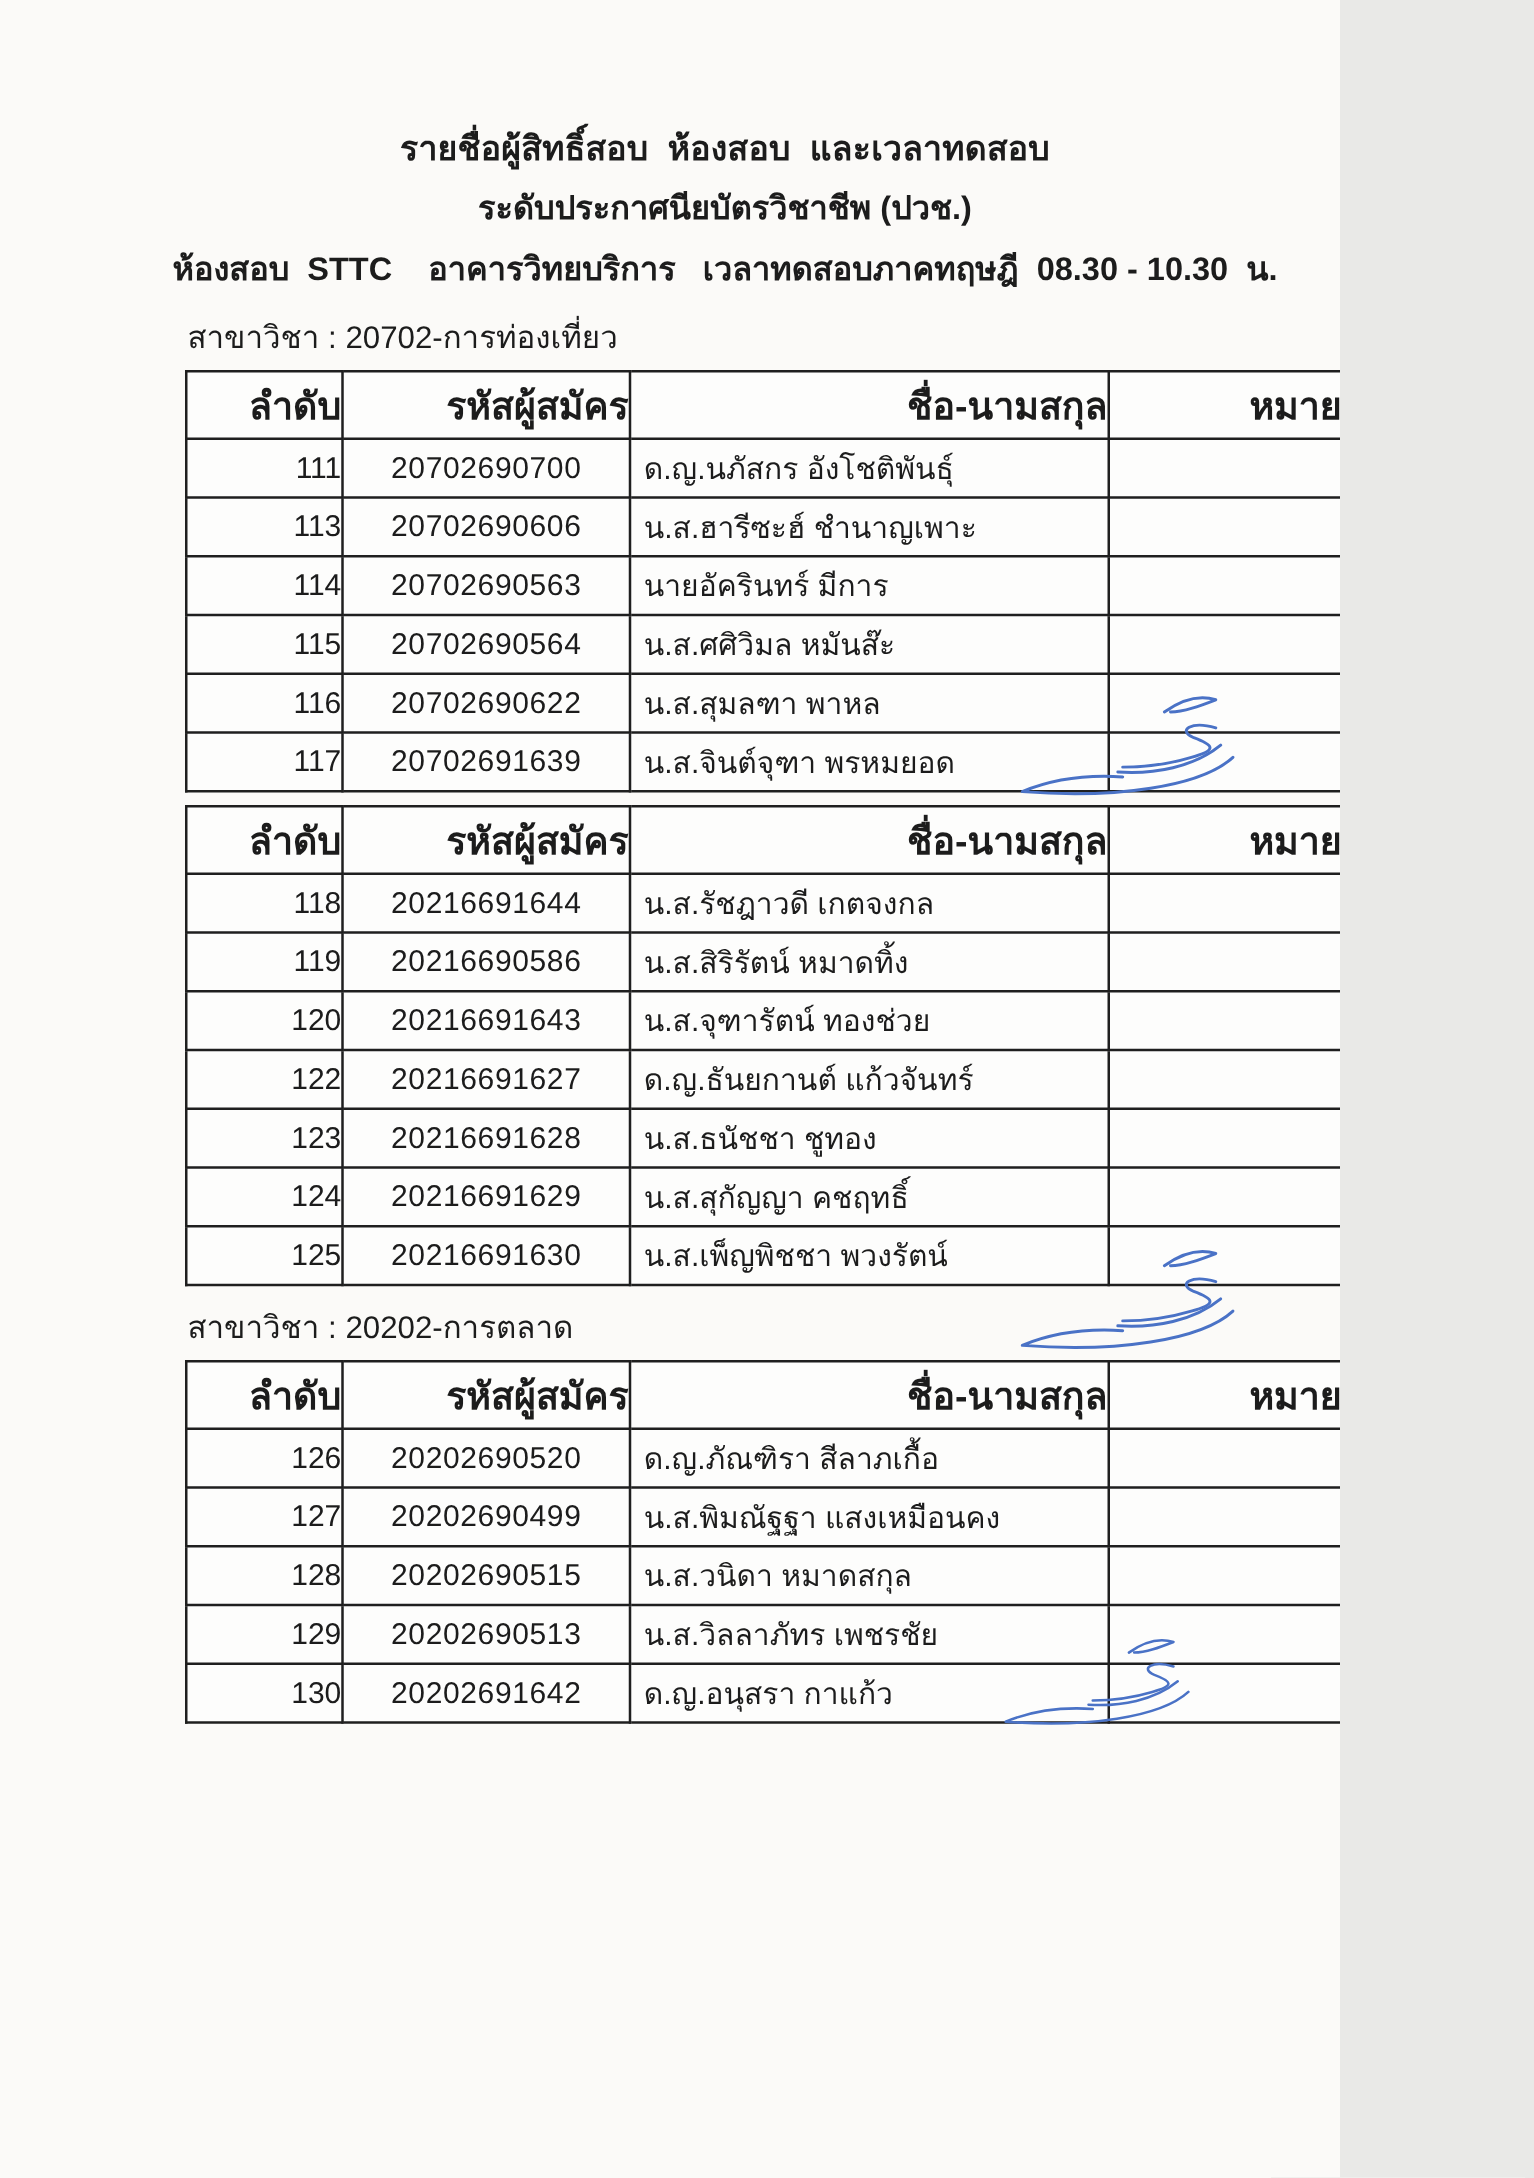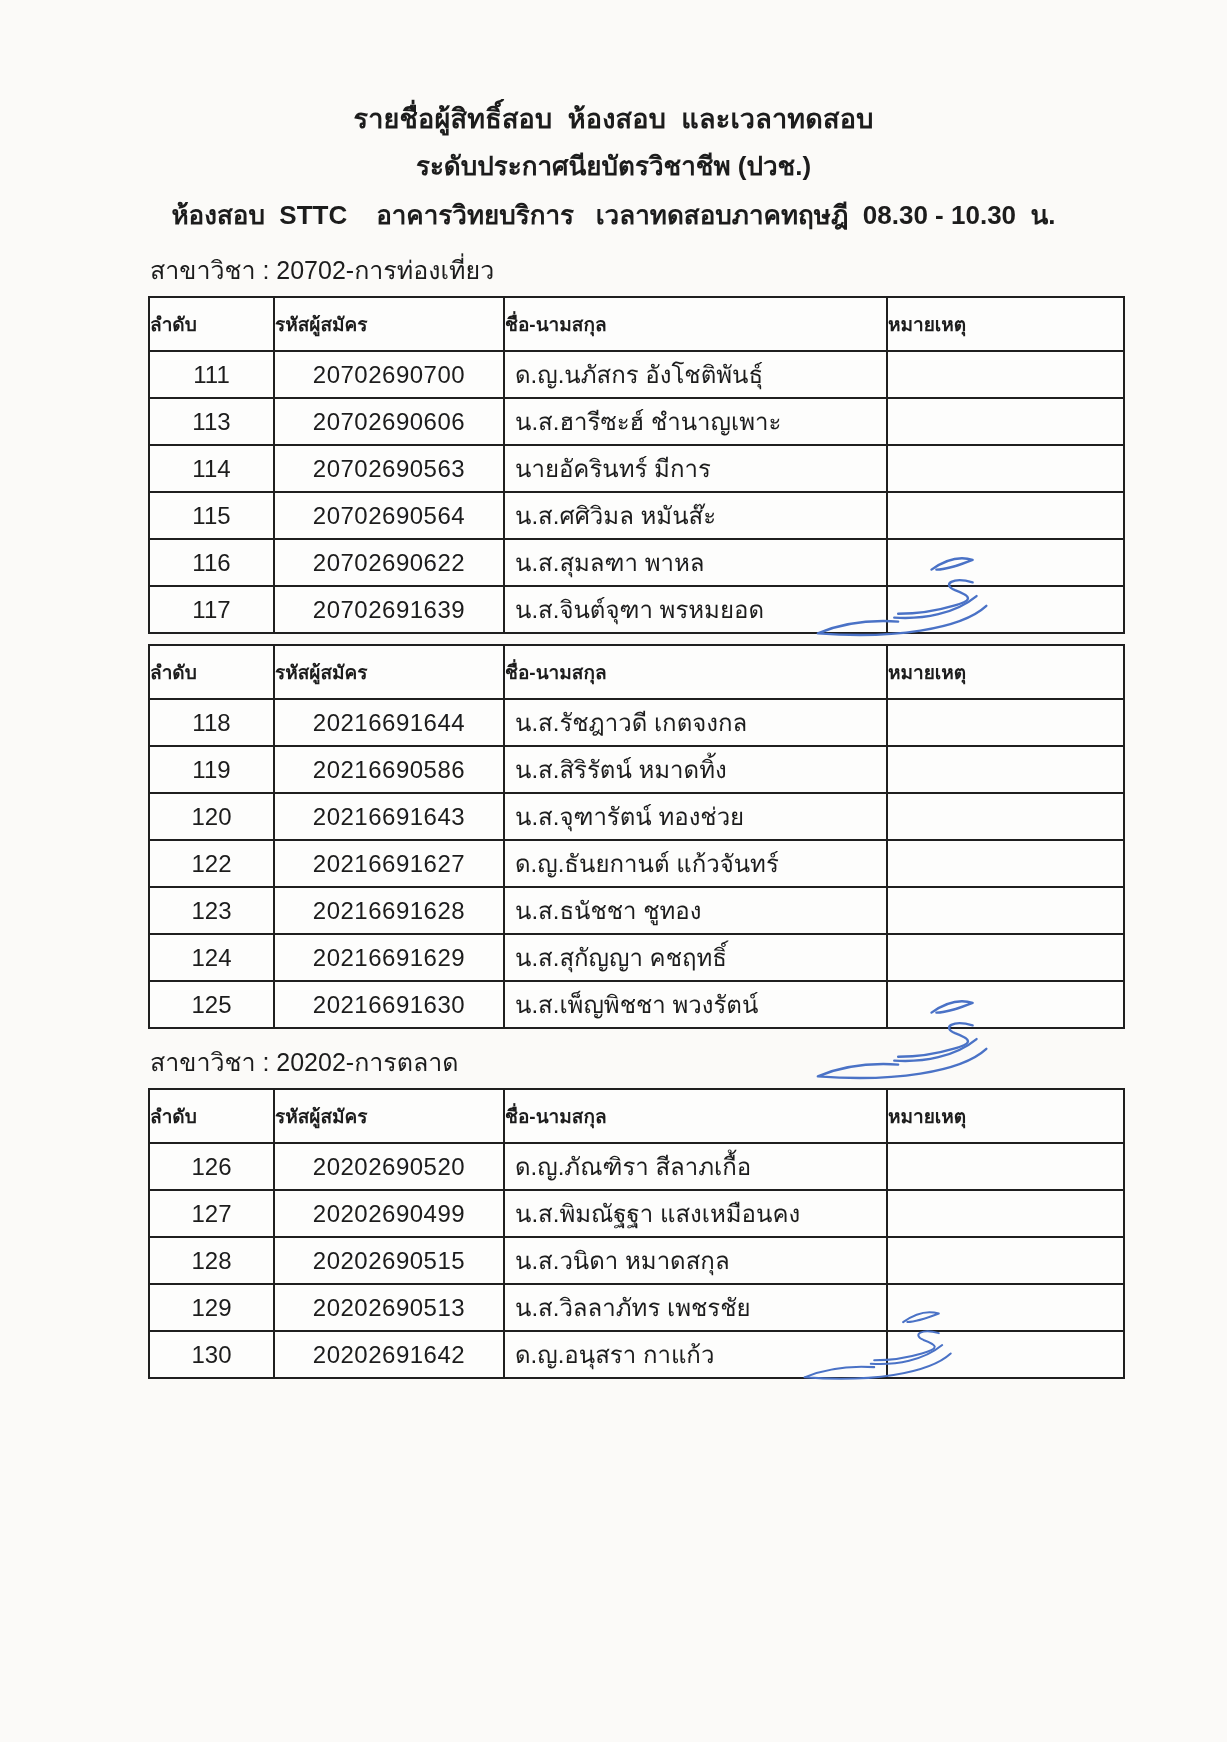--- a/index.html
+++ b/index.html
@@ -1,20 +1,20 @@
 <!DOCTYPE html>
 <html><head>
 <meta charset="utf-8">
 <style>
   * { margin: 0; padding: 0; box-sizing: border-box; }
   html, body { background: #e9e9e7; }
   body { font-family: "Liberation Sans", "DejaVu Sans", sans-serif; }
   .page {
     position: relative;
-    width: 1227px;
+    width: 1072px;
     height: 1742px;
     background: #fbfaf8;
     color: #1c1c1c;
     overflow: hidden;
     padding-top: 102px;
   }
   .centerbox { width: 1160px; margin: 0 auto; text-align: center; }
   .title {
     font-size: 27px;
     font-weight: 600;
@@ -51,26 +51,26 @@
     background: #fdfdfc;
   }
   table.roster th, table.roster td {
     border: 2px solid #1f1f1f;
     font-size: 24px;
     overflow: hidden;
   }
   table.roster th {
     height: 54px;
     font-weight: 600;
-    font-size: 19px;
-    text-align: left;
+    font-size: 30px;
+    text-align: right;
     vertical-align: middle;
   }
   table.roster td { height: 47px; vertical-align: middle; }
-  td.c0 { text-align: center; }
+  td.c0 { text-align: right; }
   td.c1 { text-align: center; letter-spacing: 0.5px; }
   td.c2 { text-align: left; padding-left: 10px; }
   td.c3 { text-align: left; }
   col.w0 { width: 125px; }
   col.w1 { width: 230px; }
   col.w2 { width: 383px; }
   col.w3 { width: 237px; }
   .sig { position: absolute; pointer-events: none; }
   .sig path {
     fill: none;

